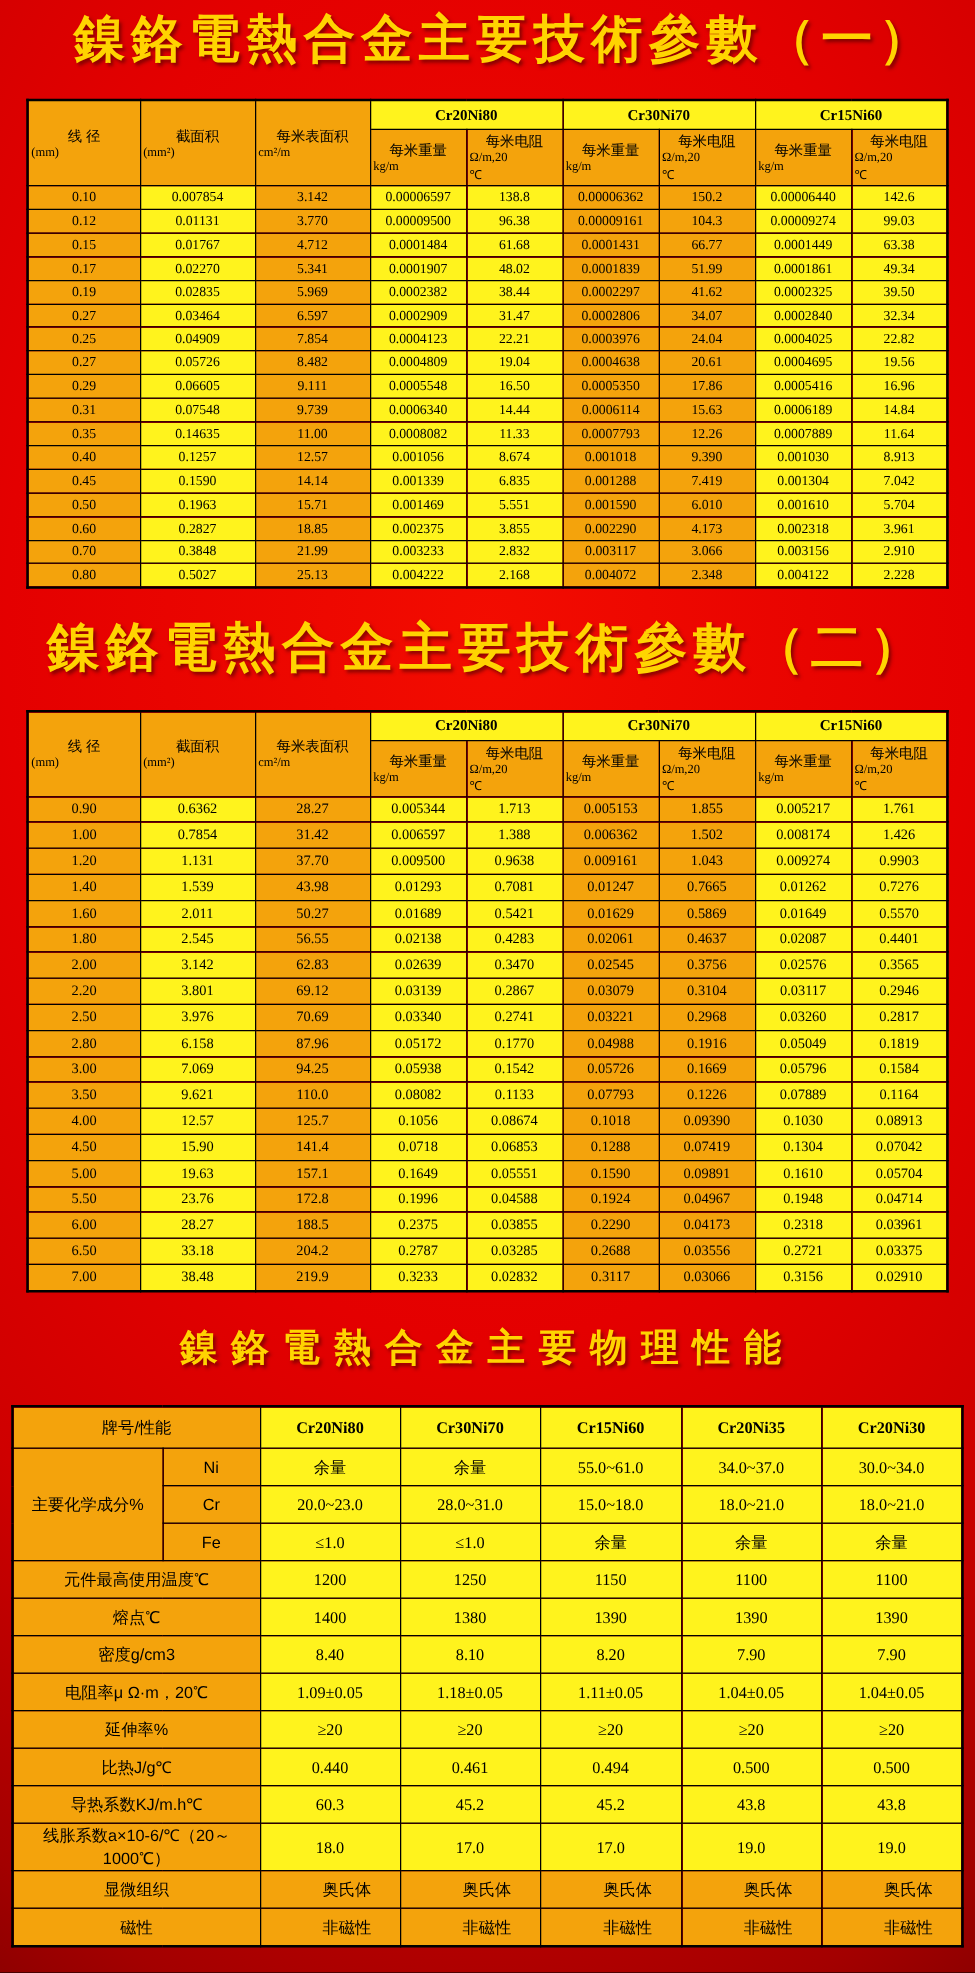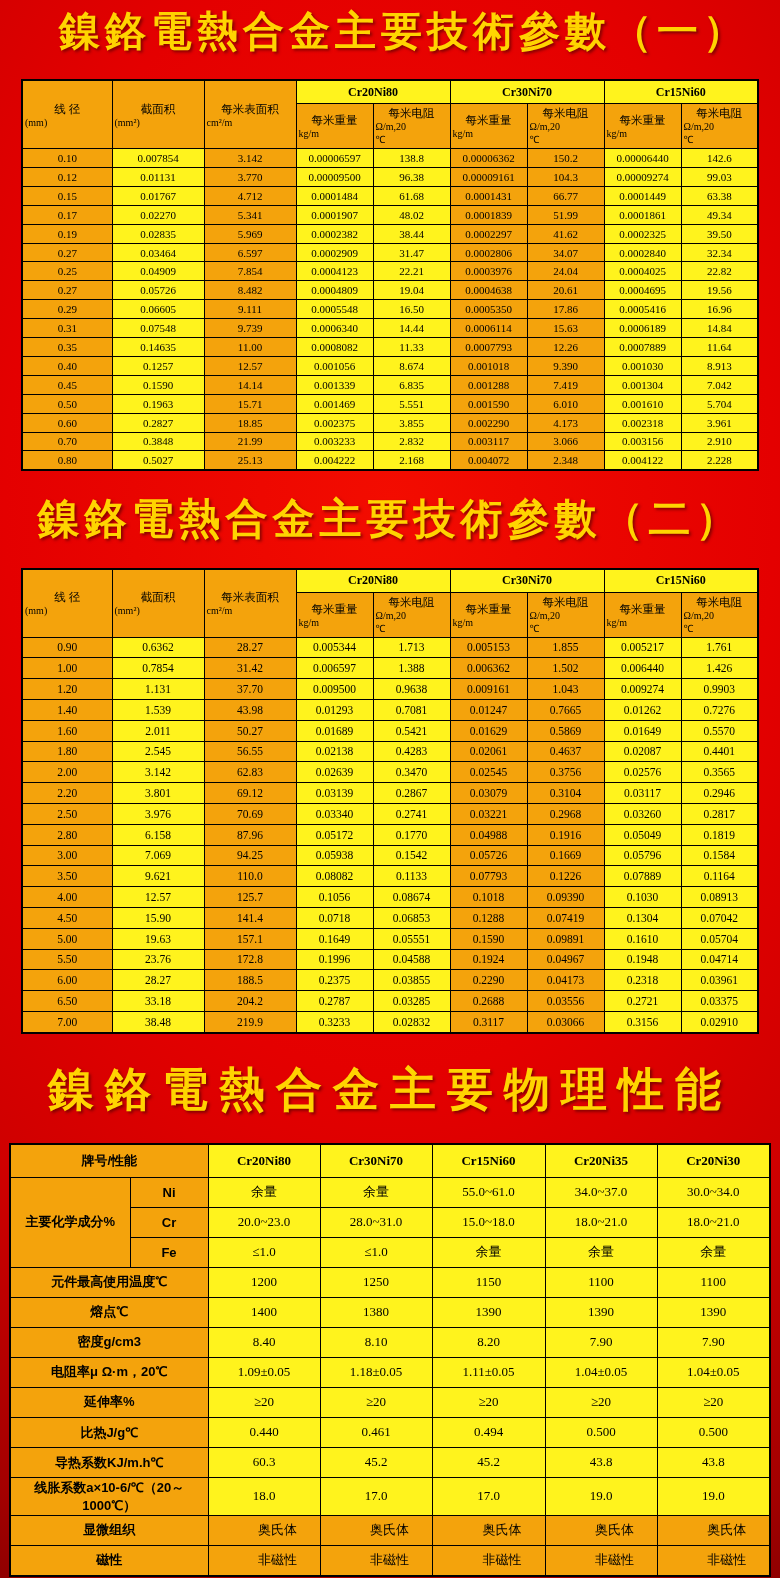--- a/index.html
+++ b/index.html
@@ -11,40 +11,40 @@
     font-family:"Liberation Sans", sans-serif;
   }
   .title{
     text-align:center;font-weight:bold;color:#ffd400;
     font-family:"Liberation Serif", serif;
     text-shadow:2px 2px 3px rgba(70,0,0,.6);
     line-height:1.15;white-space:nowrap;
   }
   .title1{font-size:41px;letter-spacing:5px;padding-top:8px;padding-left:28px;}
   .title2{font-size:42px;letter-spacing:5px;padding-top:24px;}
-  .title3{font-size:46px;letter-spacing:11px;padding-top:30px;}
+  .title3{font-size:30px;letter-spacing:11px;padding-top:30px;font-family:Liberation Mono, monospace;}
   table{border-collapse:collapse;table-layout:fixed;border:2px solid #000;}
   th,td{border:1px solid #000;text-align:center;vertical-align:middle;
         color:#000;padding:0 2px;overflow:hidden;}
   .or{background:#f4a30c;}
   .ye{background:#fff31d;}
   .tech{width:736px;margin:24px auto 0;}
   .tech th{background:#f4a30c;}
   .tech .gcell{background:#fff31d;font-family:"Liberation Serif", serif;
                font-weight:bold;font-size:12px;height:22px;}
   .tech .hcell{height:44px;vertical-align:middle;}
   .h-label{font-weight:normal;font-size:11.5px;text-align:center;display:block;}
   .h-unit{font-weight:normal;font-size:10px;text-align:left;display:block;
           padding-right:7px;font-family:Liberation Serif, serif;}
   #table1 tbody td{height:17.9px;font-size:11px;}
   #table2 tbody td{height:19.8px;font-size:11.5px;}
   td.num{font-family:"Liberation Serif", serif;}
   .phys{width:760px;margin:26px auto 0;}
   .phys th,.phys td{height:29px;font-size:13px;}
-  .phys .label{background:#f4a30c;font-weight:bold;}
+  .phys .label{background:#f4a30c;font-weight:normal;}
   .phys .corner{height:32px;}
   .phys .grade{background:#fff31d;font-family:"Liberation Serif", serif;
                font-weight:bold;height:32px;}
   .phys .val{background:#fff31d;font-family:"Liberation Serif", serif;}
   .phys tr.vor .val{background:#f4a30c;padding-left:29px;}
   .phys .chem-label{width:120px;}
 </style>
 </head>
 <body>
 
@@ -375,21 +375,21 @@
           <td class="ye num">1.761</td>
         </tr>
         <tr>
           <td class="or num">1.00</td>
           <td class="ye num">0.7854</td>
           <td class="or num">31.42</td>
           <td class="ye num">0.006597</td>
           <td class="ye num">1.388</td>
           <td class="or num">0.006362</td>
           <td class="or num">1.502</td>
-          <td class="ye num">0.006440</td>
+          <td class="ye num">0.008174</td>
           <td class="ye num">1.426</td>
         </tr>
         <tr>
           <td class="or num">1.20</td>
           <td class="ye num">1.131</td>
           <td class="or num">37.70</td>
           <td class="ye num">0.009500</td>
           <td class="ye num">0.9638</td>
           <td class="or num">0.009161</td>
           <td class="or num">1.043</td>

